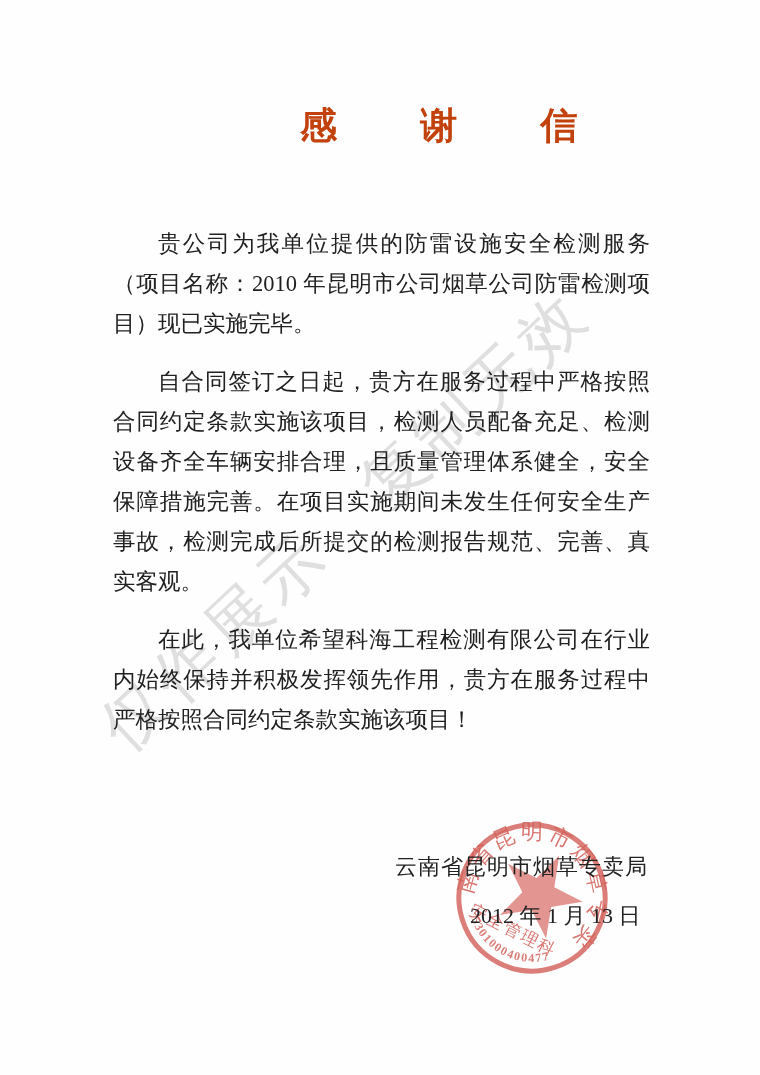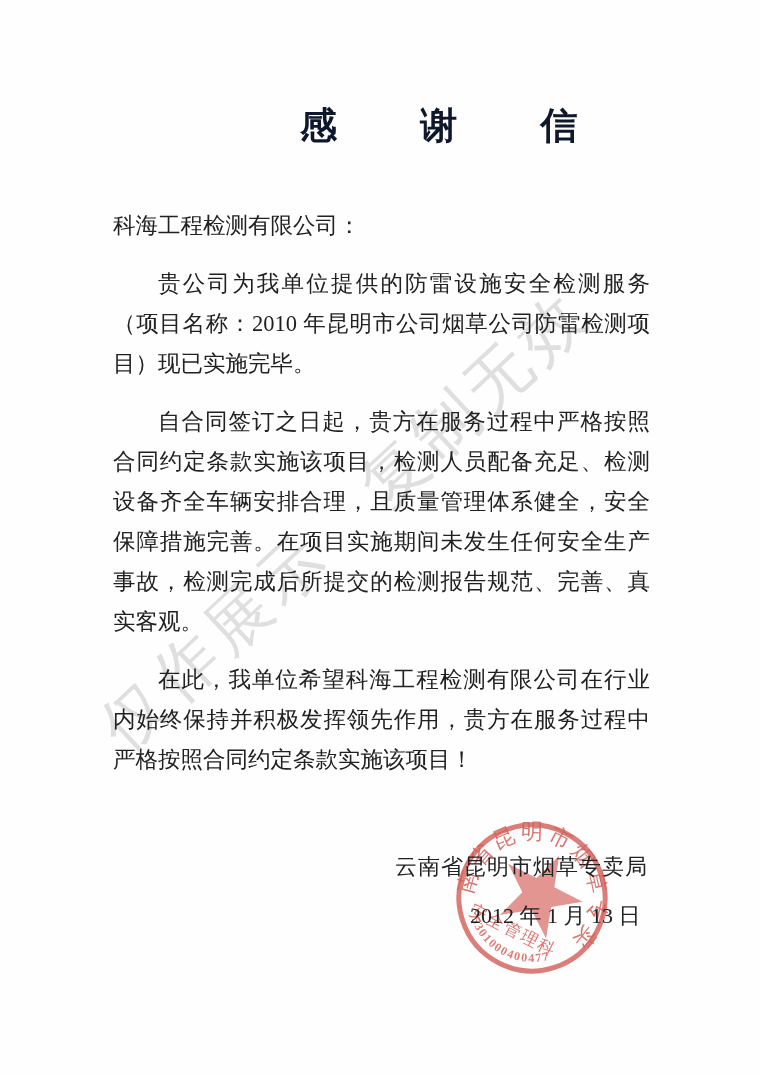--- a/index.html
+++ b/index.html
@@ -24,21 +24,21 @@
     z-index:1;
     user-select:none;
   }
   .title{
     position:absolute;
     left:300px;top:101px;
     font-size:37px;
     font-weight:bold;
     letter-spacing:37px;
     white-space:nowrap;
-    color:#0f172a;
+    color:#c2410c;
     z-index:3;
   }
   .letter-body{
     position:absolute;
     left:113px;top:206px;
     width:537px;
     font-size:22.5px;
     line-height:40px;
     text-align:justify;
     z-index:3;
@@ -73,21 +73,20 @@
 </head>
 <body>
 
 <div class="page">
 
   <div class="watermark">仅作展示　复制无效</div>
 
   <div class="title">感 谢 信</div>
 
   <div class="letter-body">
-    <p class="salutation">科海工程检测有限公司：</p>
     <p>贵公司为我单位提供的防雷设施安全检测服务（项目名称：2010 年昆明市公司烟草公司防雷检测项目）现已实施完毕。</p>
     <p>自合同签订之日起，贵方在服务过程中严格按照合同约定条款实施该项目，检测人员配备充足、检测设备齐全车辆安排合理，且质量管理体系健全，安全保障措施完善。在项目实施期间未发生任何安全生产事故，检测完成后所提交的检测报告规范、完善、真实客观。</p>
     <p>在此，我单位希望科海工程检测有限公司在行业内始终保持并积极发挥领先作用，贵方在服务过程中严格按照合同约定条款实施该项目！</p>
   </div>
 
   <svg class="seal" viewBox="0 0 180 180" xmlns="http://www.w3.org/2000/svg">
     <defs>
       <path id="ringPath" d="M 34.6 110.2 A 59 59 0 1 1 145.4 110.2" fill="none"></path>
       <path id="numPath" d="M 37.6 126.7 A 64 64 0 0 0 142.4 126.7" fill="none"></path>
     </defs>

